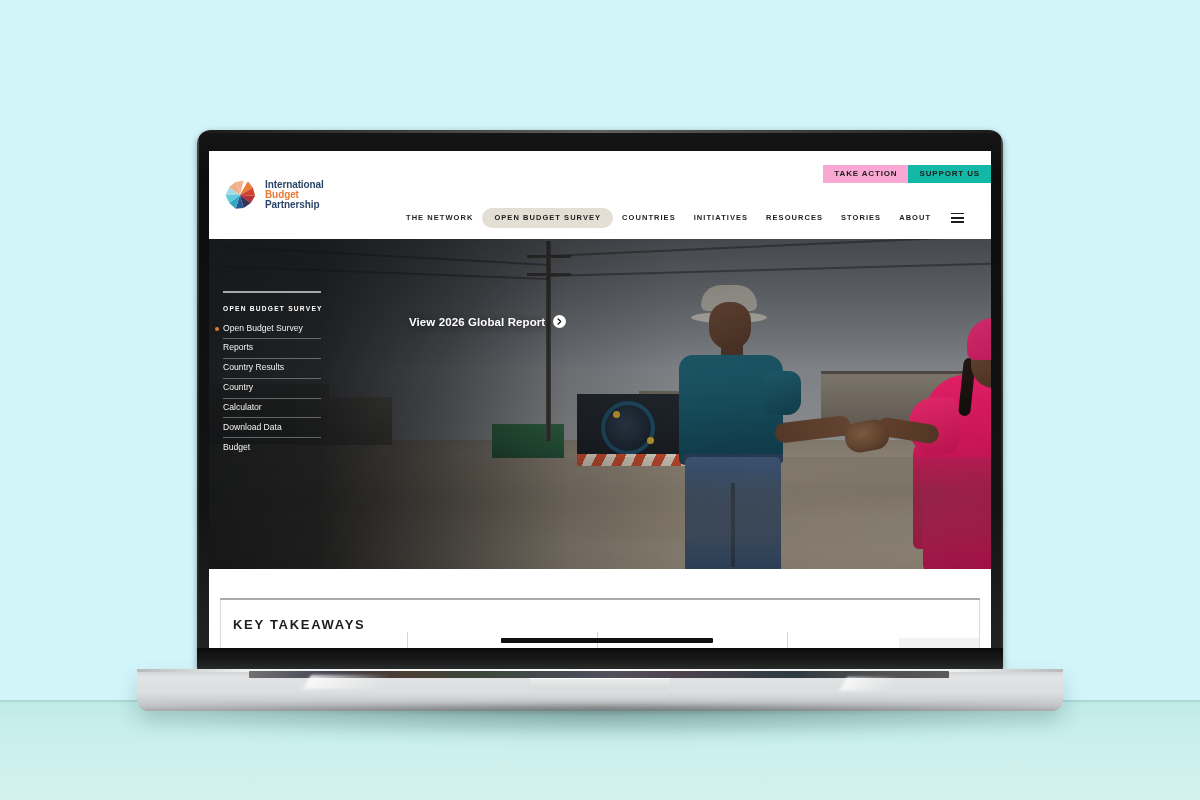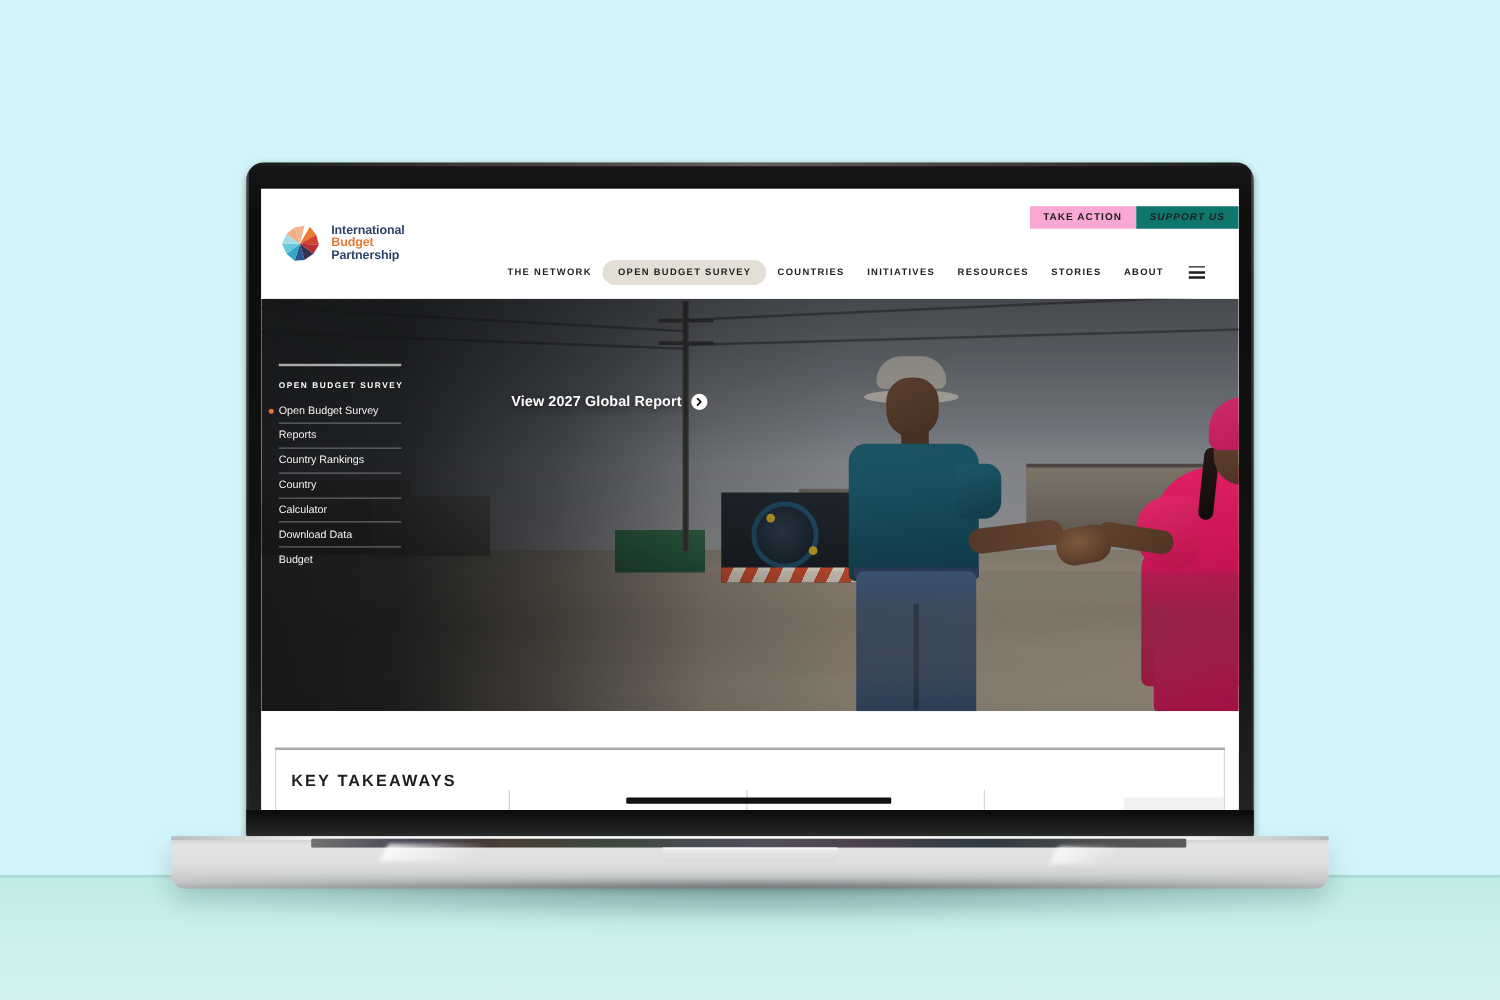--- a/index.html
+++ b/index.html
@@ -124,21 +124,21 @@
   
   .utility-bar{
     position:absolute; right:0; top:14px; display:flex; z-index:6;
   }
   .util-btn{
     font-size:8px; font-weight:bold; letter-spacing:.85px;
     padding:5px 11px 5px 11px; color:#1d1d1b; line-height:1;
     display:flex; align-items:center; cursor:pointer; white-space:nowrap;
   }
   .util-take{ background:#f9a8d4; }
-  .util-support{ background:#0f766e;font-style:italic; }
+  .util-support{ background:#14b8a6; }
 
   
   .header{ position:relative; height:88px; background:#fff; }
 
   .logo-wrap{
     position:absolute; left:13px; top:26px; display:flex; align-items:center; gap:7px;
   }
   .logo-mark{ width:36px; height:36px; position:relative; flex:none; }
   .logo-text{ line-height:1.02; }
   .logo-l1{ font-size:10px; font-weight:bold; color:#1f3a5f; letter-spacing:-.1px;}
@@ -527,39 +527,39 @@
           <div class="side-title">OPEN BUDGET SURVEY</div>
 
           <div class="side-link">
             <span class="side-dot"></span>
             <span>Open Budget Survey</span>
           </div>
           <div class="side-link">
             <span>Reports</span>
           </div>
           <div class="side-link">
-            <span>Country Rankings</span>
+            <span>Country Results</span>
           </div>
           <div class="side-link">
             <span>Country</span>
           </div>
           <div class="side-link">
             <span>Calculator</span>
           </div>
           <div class="side-link">
             <span>Download Data</span>
           </div>
           <div class="side-link">
             <span>Budget</span>
           </div>
         </div>
 
         <div class="hero-copy">
           <div class="hero-cta">
-            <span class="hero-cta-label">View 2027 Global Report</span>
+            <span class="hero-cta-label">View 2026 Global Report</span>
             <span class="arrow-circle">
               <svg viewBox="0 0 12 12" width="9" height="9" aria-hidden="true">
                 <path d="M4 2.5 L7.6 6 L4 9.5" fill="none" stroke="#111" stroke-width="1.8" stroke-linecap="round" stroke-linejoin="round"></path>
               </svg>
             </span>
           </div>
         </div>
       </div>
 
       <div class="white-band"></div>

